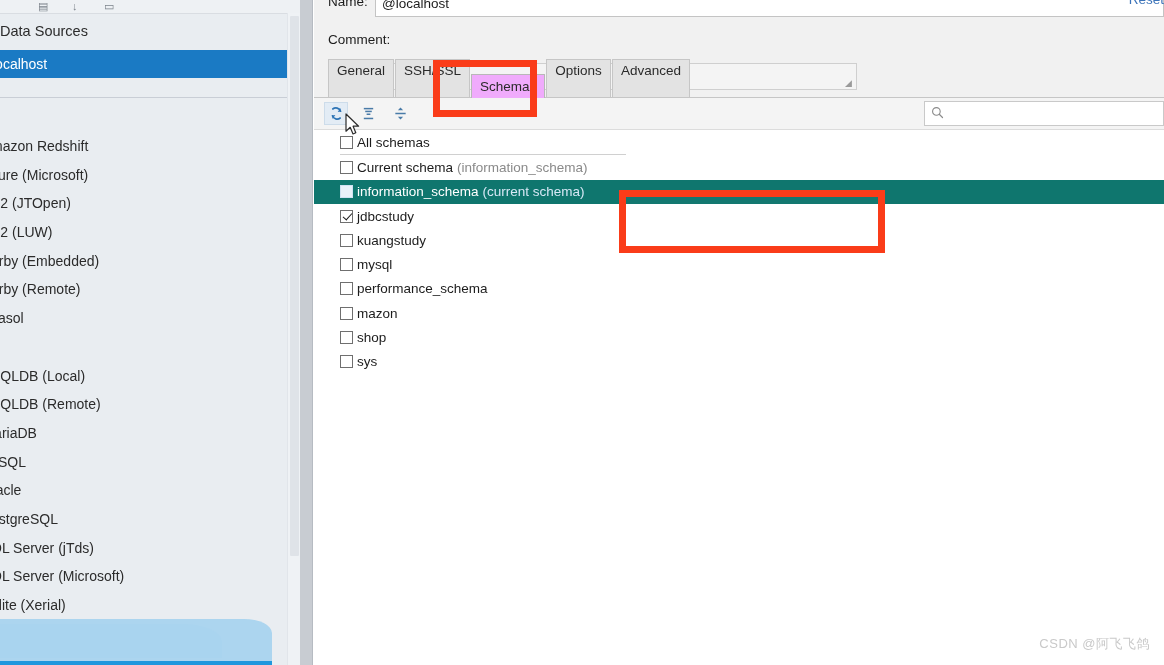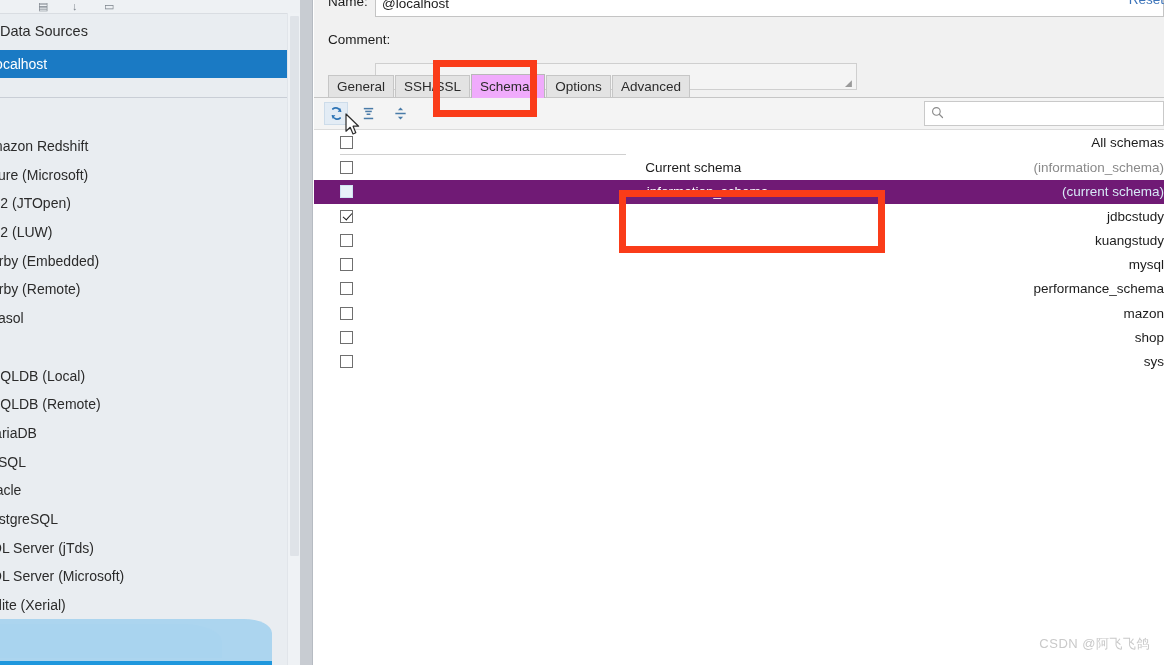--- a/index.html
+++ b/index.html
@@ -199,21 +199,21 @@
 
   
   #tab-strip {
     position: absolute;
     left: 14px; top: 74px;
     height: 24px;
     display: flex;
     align-items: flex-end;
   }
   .tab {
-    height: 23px;
+    height: 39px;
     line-height: 22px;
     padding: 0 8px;
     font-size: 13.5px;
     color: #2b2b2b;
     background: #e3e3e3;
     border: 1px solid #c6c6c6;
     border-bottom: none;
     box-sizing: border-box;
     white-space: nowrap;
     position: relative;
@@ -285,24 +285,23 @@
   }
   .tree-row {
     height: 24.3px;
     display: flex;
     align-items: center;
     padding-left: 26px;
     font-size: 13.5px;
     color: #1c1c1c;
     white-space: nowrap;
     box-sizing: border-box;
-    justify-content: space-between;
   }
   .tree-row.selected {
-    background: #701a75;
+    background: #0f766e;
     color: #ffffff;
   }
   .cbox {
     width: 13px; height: 13px;
     border: 1px solid #6f6f6f;
     background: #ffffff;
     box-sizing: border-box;
     margin-right: 4px;
     position: relative;
     flex: 0 0 auto;

